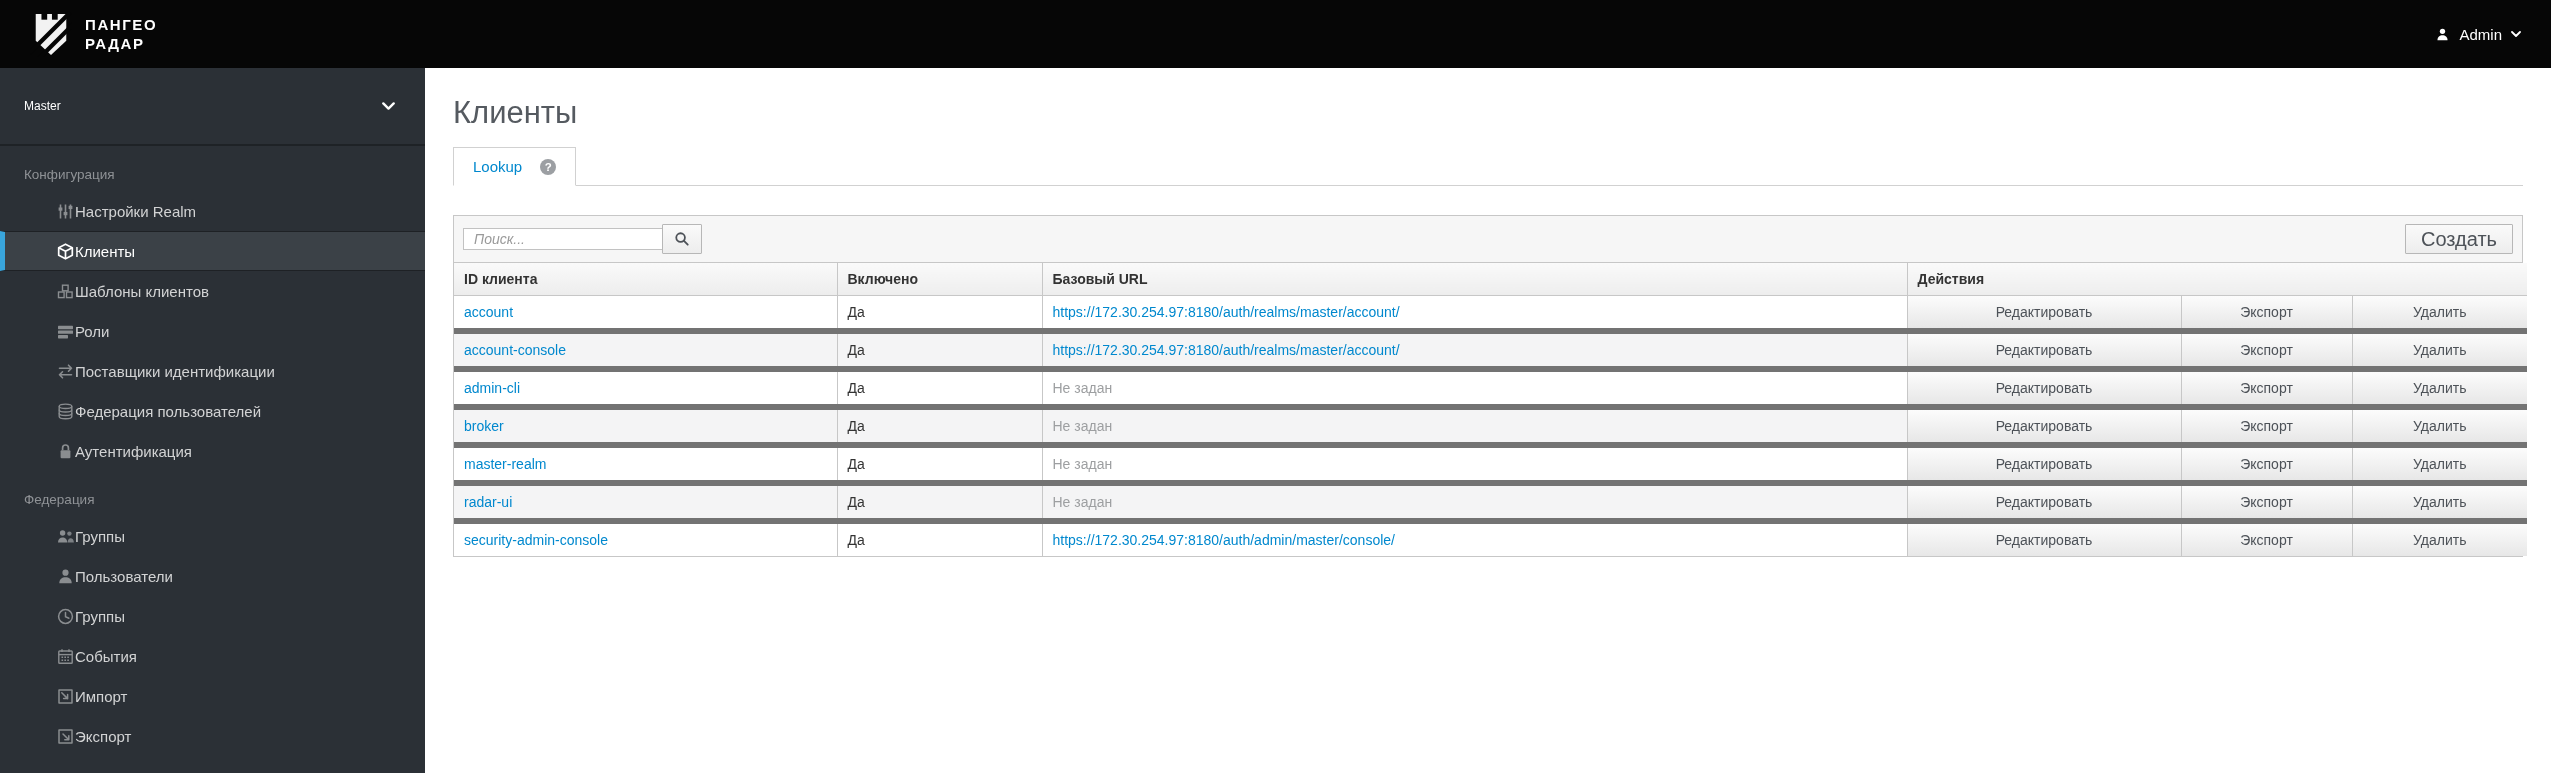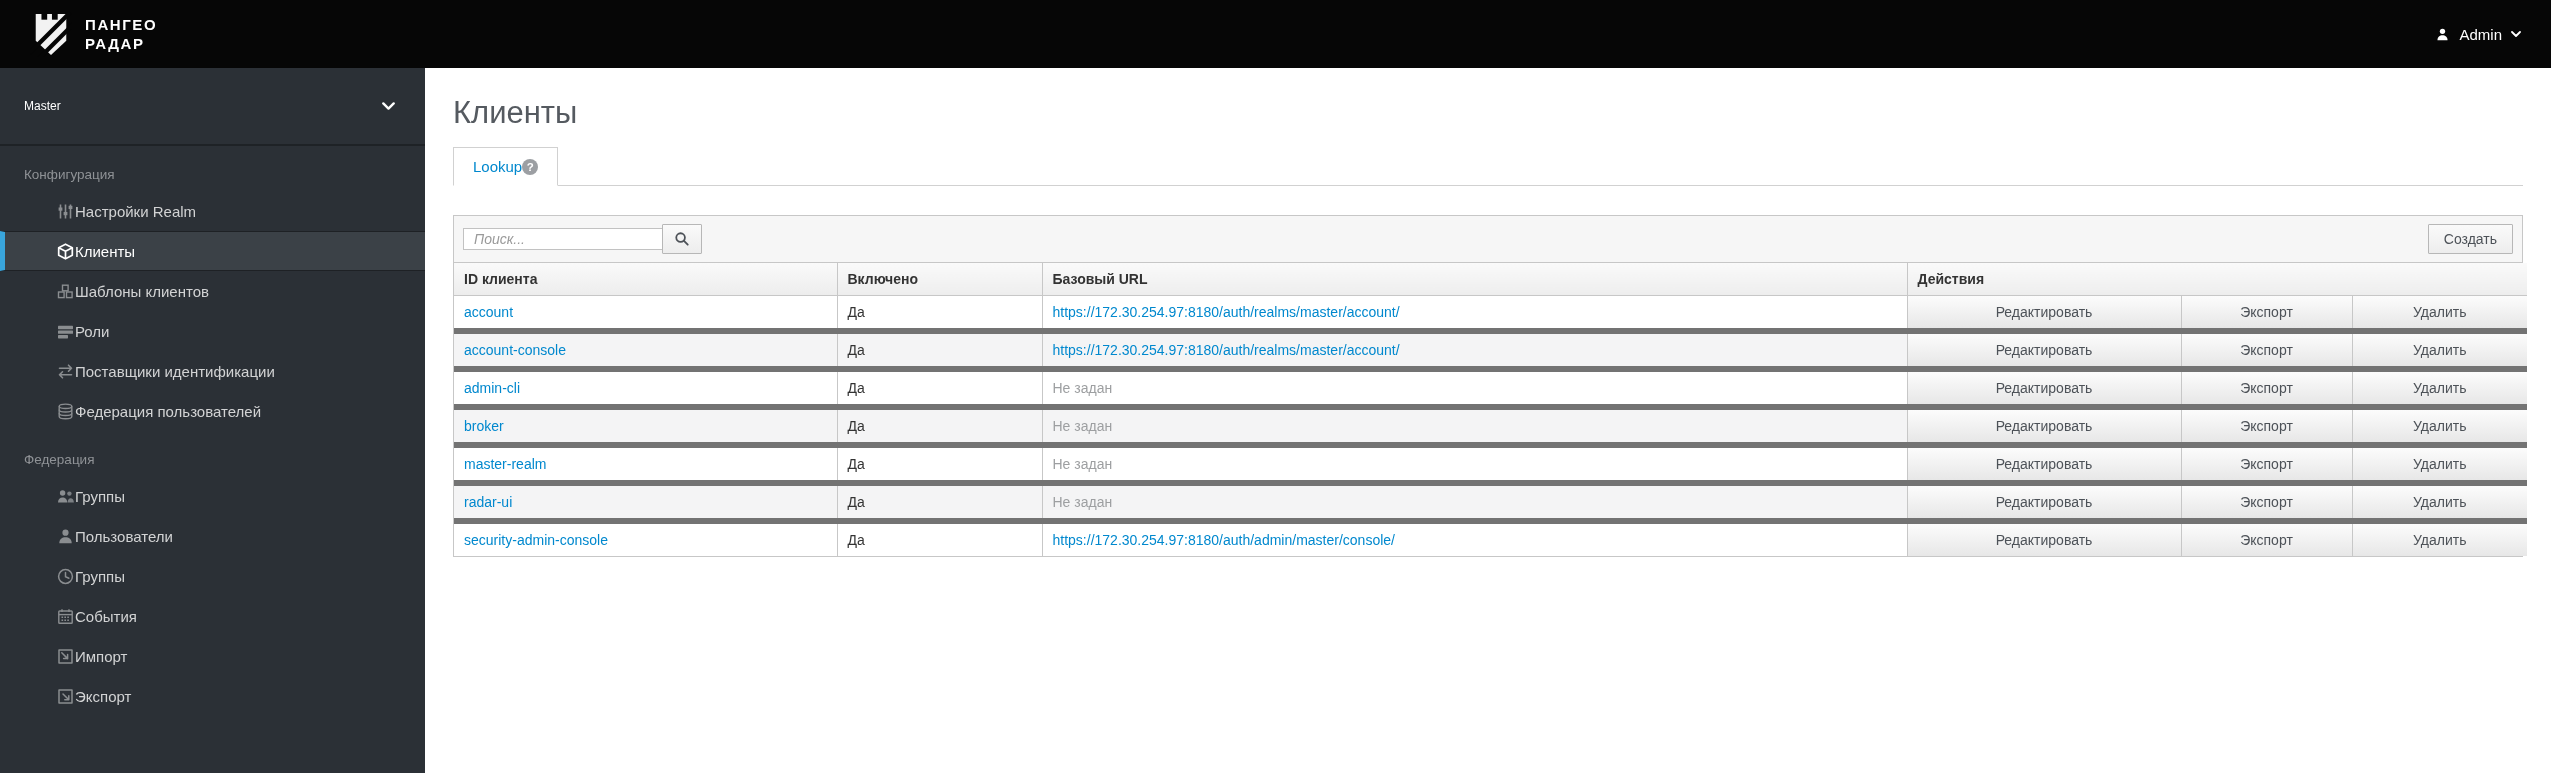--- a/index.html
+++ b/index.html
@@ -44,21 +44,21 @@
     border-top:1px solid #1e2125; border-bottom:1px solid #1e2125;
   }
   .nav-item.active .icon { color:#fff; }
 
   
   .main { position:absolute; top:68px; left:425px; width:2126px; height:705px; background:#fff; padding:0 28px; }
   .page-title { font-size:31px; font-weight:300; color:#555a60; margin:27px 0 16px 0; }
 
   .tabs { display:flex; border-bottom:1px solid #d1d1d1; height:39px; align-items:flex-end; }
   .tab {
-    display:flex; align-items:center; gap:0; height:39px; padding:0 19px;
+    display:flex; align-items:center; gap:18px; height:39px; padding:0 19px;
     background:#fff; border:1px solid #d1d1d1; border-bottom:1px solid #fff;
     margin-bottom:-1px; color:#0088ce; font-size:15px; cursor:pointer;
   }
   .q-icon {
     width:16px; height:16px; border-radius:50%; background:#9c9fa3; color:#fff;
     font-size:11.5px; font-weight:bold; display:flex; align-items:center; justify-content:center;
   }
 
   
   .table-wrap { margin-top:29px; border:1px solid #c7c7c7; }
@@ -66,21 +66,21 @@
     background:#f6f6f6; border-bottom:1px solid #c7c7c7;
     display:flex; align-items:center; padding:8px 9px; height:47px;
   }
   .search-input {
     width:200px; height:22px; border:1px solid #c2c2c2; padding:0 10px;
     font-size:14px; font-family:inherit; color:#333; background:#fff; outline:none;
   }
   .search-input::placeholder { color:#9a9a9a; font-style:italic; }
   .btn {
     height:30px; background:linear-gradient(to bottom,#fafafa 0%,#ededed 100%);
-    border:1px solid #b7b7b7; color:#4d5258; font-size:14px; font-family:inherit;
+    border:1px solid #b7b7b7; color:#4d5258; font-size:20px; font-family:inherit;
     cursor:pointer; border-radius:1px;
   }
   .search-btn { width:40px; margin-left:-1px; display:flex; align-items:center; justify-content:center; }
   .toolbar-spacer { flex:1; }
   .create-btn { padding:0 15px; }
 
   table { width:100%; border-collapse:collapse; table-layout:fixed; font-size:14px; }
   thead th {
     background:linear-gradient(to bottom,#fafafa 0%,#ededed 100%);
     text-align:left; font-weight:600; color:#333;
@@ -300,20 +300,28 @@
 
   <div class="nav-item">
     <span class="icon">
               <svg width="17" height="17">
                 <use href="#sym-database-icon"></use>
               </svg>
             </span>
     <span class="label">Федерация пользователей</span>
   </div>
 
+  <div class="nav-item">
+    <span class="icon">
+              <svg width="17" height="17">
+                <use href="#sym-lock-icon"></use>
+              </svg>
+            </span>
+    <span class="label">Аутентификация</span>
+  </div>
 </div>
   </div>
 
   <div class="nav-section">
     <div class="section-label">Федерация</div>
     <div class="section-items">
   <div class="nav-item">
     <span class="icon">
               <svg width="17" height="17">
                 <use href="#sym-groups-icon"></use>

